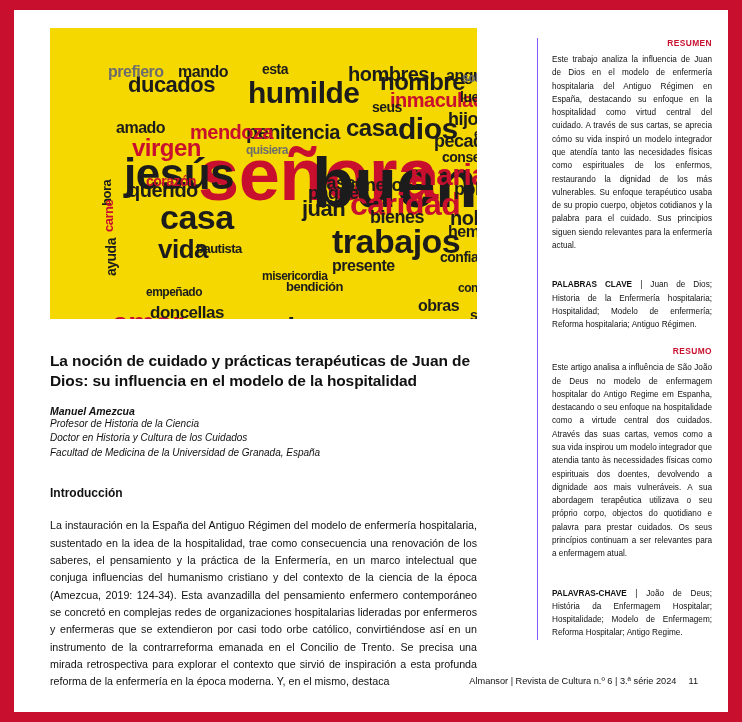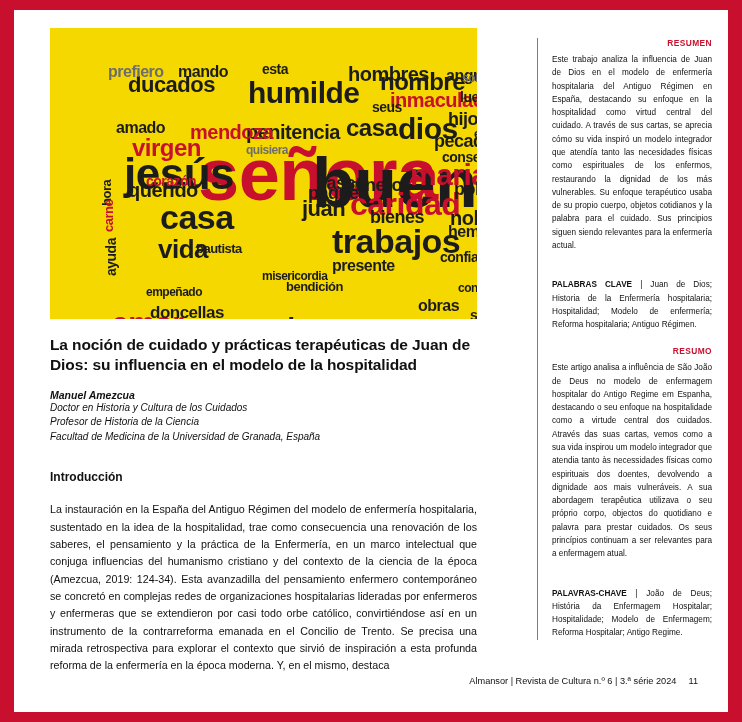--- a/index.html
+++ b/index.html
@@ -61,21 +61,21 @@
     color: #1c1c1c;
     letter-spacing: -0.5px;
   }
   .cloud span.red { color: #c8102e; }
   .cloud span.dark { color: #1c1c1c; }
   .cloud span.grey { color: #6d6d6d; }
   .cloud span.rot { transform: rotate(-90deg); transform-origin: left top; }
 
   
   .title {
-    margin-top: 16px;
+    margin-top: 32px;
     font-size: 15.5px;
     font-weight: bold;
     color: #111111;
     line-height: 1.32;
     letter-spacing: -0.1px;
   }
   .author {
     margin-top: 13px;
     font-size: 10.5px;
     font-style: italic;
@@ -205,22 +205,22 @@
           <span class="dark" style="font-size: 24px; left: 296px; top: 88px;">casa</span>
           <span class="dark" style="font-size: 30px; left: 348px; top: 86px;">dios</span>
           <span class="dark" style="font-size: 18px; left: 258px; top: 156px;">pague</span>
           <span class="dark" style="font-size: 13px; left: 146px; top: 214px;">bautista</span>
           <span class="grey" style="font-size: 12px; left: 196px; top: 116px;">quisiera</span>
         </div>
 
       <div class="title">La noción de cuidado y prácticas terapéuticas de Juan de Dios: su influencia en el modelo de la hospitalidad</div>
 
       <div class="author">Manuel Amezcua</div>
+      <div class="affil">Profesor de Historia de la Ciencia</div>
       <div class="affil">Doctor en Historia y Cultura de los Cuidados</div>
-      <div class="affil">Profesor de Historia de la Ciencia</div>
       <div class="affil">Facultad de Medicina de la Universidad de Granada, España</div>
 
       <div class="section-head">Introducción</div>
 
       <div class="body-text">La instauración en la España del Antiguo Régimen del modelo de enfermería hospitalaria, sustentado en la idea de la hospitalidad, trae como consecuencia una renovación de los saberes, el pensamiento y la práctica de la Enfermería, en un marco intelectual que conjuga influencias del humanismo cristiano y del contexto de la ciencia de la época (Amezcua, 2019: 124-34). Esta avanzadilla del pensamiento enfermero contemporáneo se concretó en complejas redes de organizaciones hospitalarias lideradas por enfermeros y enfermeras que se extendieron por casi todo orbe católico, convirtiéndose así en un instrumento de la contrarreforma emanada en el Concilio de Trento. Se precisa una mirada retrospectiva para explorar el contexto que sirvió de inspiración a esta profunda reforma de la enfermería en la época moderna. Y, en el mismo, destaca</div>
     </div>
 
     <div class="col-side">
       <div class="side-head">RESUMEN</div>
       <div class="side-text">Este trabajo analiza la influencia de Juan de Dios en el modelo de enfermería hospitalaria del Antiguo Régimen en España, destacando su enfoque en la hospitalidad como virtud central del cuidado. A través de sus cartas, se aprecia cómo su vida inspiró un modelo integrador que atendía tanto las necesidades físicas como espirituales de los enfermos, restaurando la dignidad de los más vulnerables. Su enfoque terapéutico usaba de su propio cuerpo, objetos cotidianos y la palabra para el cuidado. Sus principios siguen siendo relevantes para la enfermería actual.</div>

